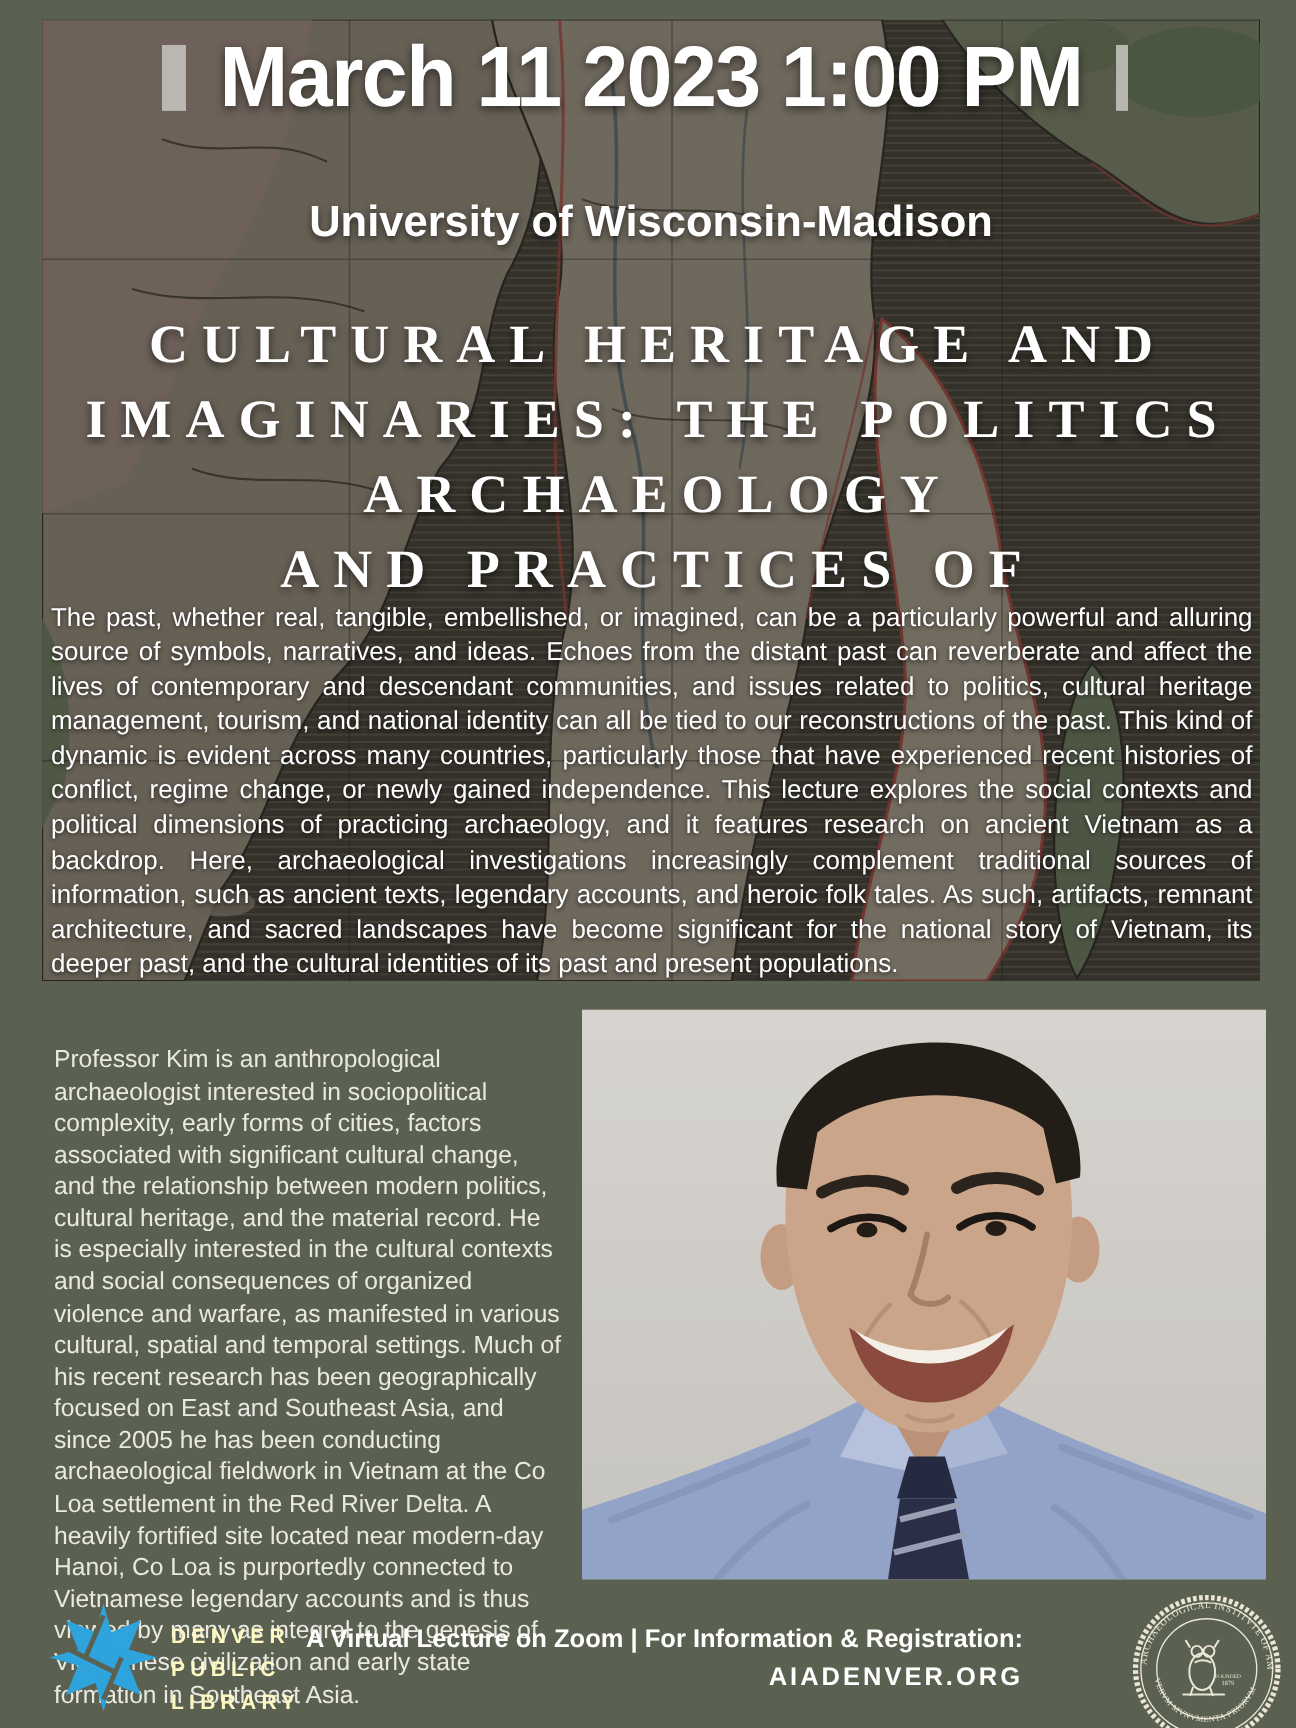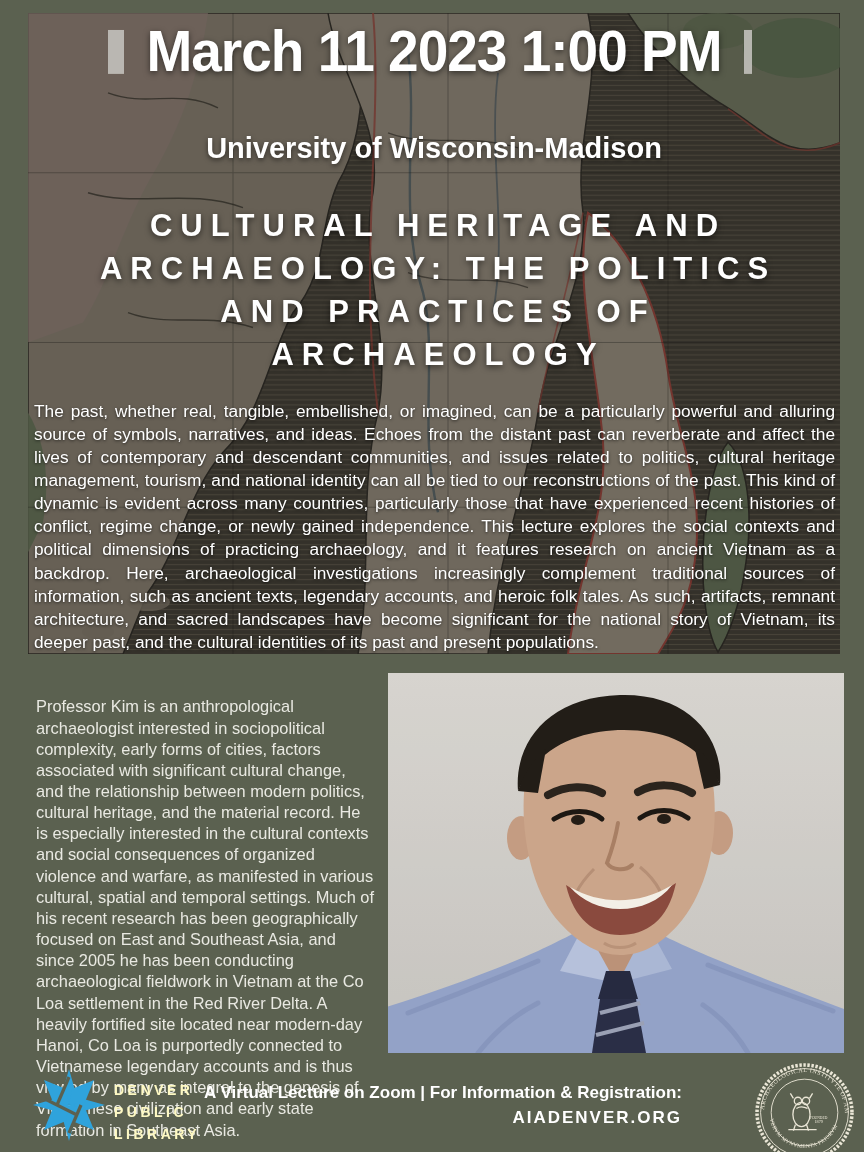--- a/index.html
+++ b/index.html
@@ -12,22 +12,22 @@
   .map-hero svg.mapbg{position:absolute;left:0;top:0;width:100%;height:100%;display:block;}
   .hero-layer{position:absolute;inset:0;color:#fff;text-align:center;}
   .hero-layer > div{position:absolute;left:0;right:0;}
   .hero-date{
     top:6px;font-size:55px;font-weight:700;letter-spacing:-1px;
     text-shadow:0 2px 6px rgba(0,0,0,.55);transform:scaleY(1.04);
   }
   .hero-speaker{top:81px;font-size:29px;font-weight:700;text-shadow:0 2px 5px rgba(0,0,0,.55);}
   .hero-affil{top:119px;font-size:29px;font-weight:700;text-shadow:0 2px 5px rgba(0,0,0,.55);}
   .hero-title{
-    top:191px;font-size:31px;font-weight:700;line-height:1.39;
-    letter-spacing:.26em;text-indent:.26em;text-shadow:0 2px 6px rgba(0,0,0,.6);
+    top:191px;font-size:36px;font-weight:700;line-height:1.39;
+    letter-spacing:.26em;text-indent:.26em;text-shadow:0 2px 6px rgba(0,0,0,.6);font-family:Liberation Serif, serif;
   }
   .hero-abstract{
     top:387px;left:6px !important;right:5px !important;
     font-size:17.3px;line-height:1.335;text-align:justify;font-weight:400;
     text-shadow:0 1px 3px rgba(0,0,0,.65);
   }
   
   .bio{
     position:absolute;left:36px;top:680px;width:338px;
     color:#e9e9e2;font-size:16.4px;line-height:1.29;
@@ -107,23 +107,23 @@
       <rect x="716" y="17" width="8" height="44" fill="#f4f2ec" opacity=".9"></rect>
 
       <rect x="0" y="0" width="812" height="642" fill="#14120d" opacity=".22"></rect>
     </svg>
 
     <div class="hero-layer">
       <div class="hero-date">March 11 2023 1:00 PM</div>
       <div class="hero-affil">University of Wisconsin-Madison</div>
       <div class="hero-title">
         <div>CULTURAL HERITAGE AND</div>
-        <div>ARCHAEOLOGY: THE POLITICS</div>
+        <div>IMAGINARIES: THE POLITICS</div>
+        <div>ARCHAEOLOGY</div>
         <div>AND PRACTICES OF</div>
-        <div>ARCHAEOLOGY</div>
       </div>
       <div class="hero-abstract">The past, whether real, tangible, embellished, or imagined, can be a particularly powerful and alluring source of symbols, narratives, and ideas. Echoes from the distant past can reverberate and affect the lives of contemporary and descendant communities, and issues related to politics, cultural heritage management, tourism, and national identity can all be tied to our reconstructions of the past. This kind of dynamic is evident across many countries, particularly those that have experienced recent histories of conflict, regime change, or newly gained independence. This lecture explores the social contexts and political dimensions of practicing archaeology, and it features research on ancient Vietnam as a backdrop. Here, archaeological investigations increasingly complement traditional sources of information, such as ancient texts, legendary accounts, and heroic folk tales. As such, artifacts, remnant architecture, and sacred landscapes have become significant for the national story of Vietnam, its deeper past, and the cultural identities of its past and present populations.</div>
     </div>
   </div>
 
   <p class="bio">Professor Kim is an anthropological archaeologist interested in sociopolitical complexity, early forms of cities, factors associated with significant cultural change, and the relationship between modern politics, cultural heritage, and the material record. He is especially interested in the cultural contexts and social consequences of organized violence and warfare, as manifested in various cultural, spatial and temporal settings. Much of his recent research has been geographically focused on East and Southeast Asia, and since 2005 he has been conducting archaeological fieldwork in Vietnam at the Co Loa settlement in the Red River Delta. A heavily fortified site located near modern-day Hanoi, Co Loa is purportedly connected to Vietnamese legendary accounts and is thus viewed by many as integral to the genesis of Vietnamese civilization and early state formation in Southeast Asia.</p>
 
   <div class="photo">
     <svg viewBox="0 0 456 380" preserveAspectRatio="none" aria-hidden="true">
       <defs>

